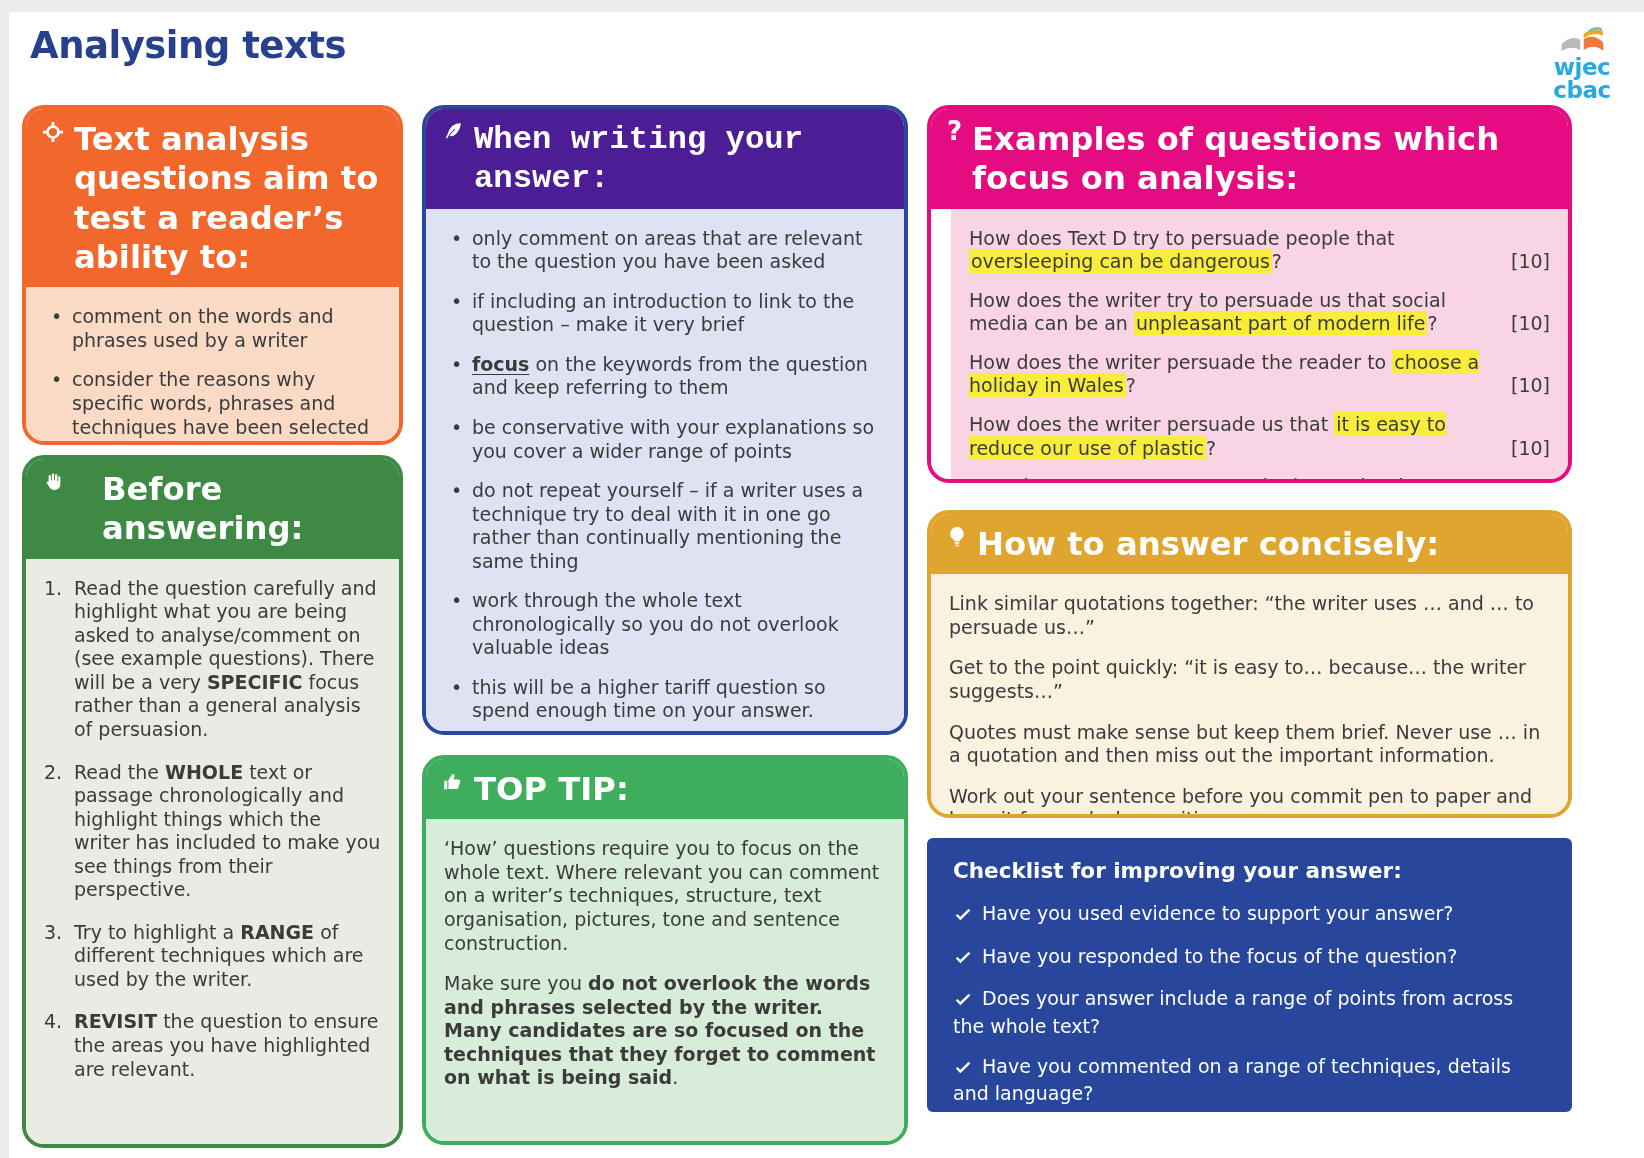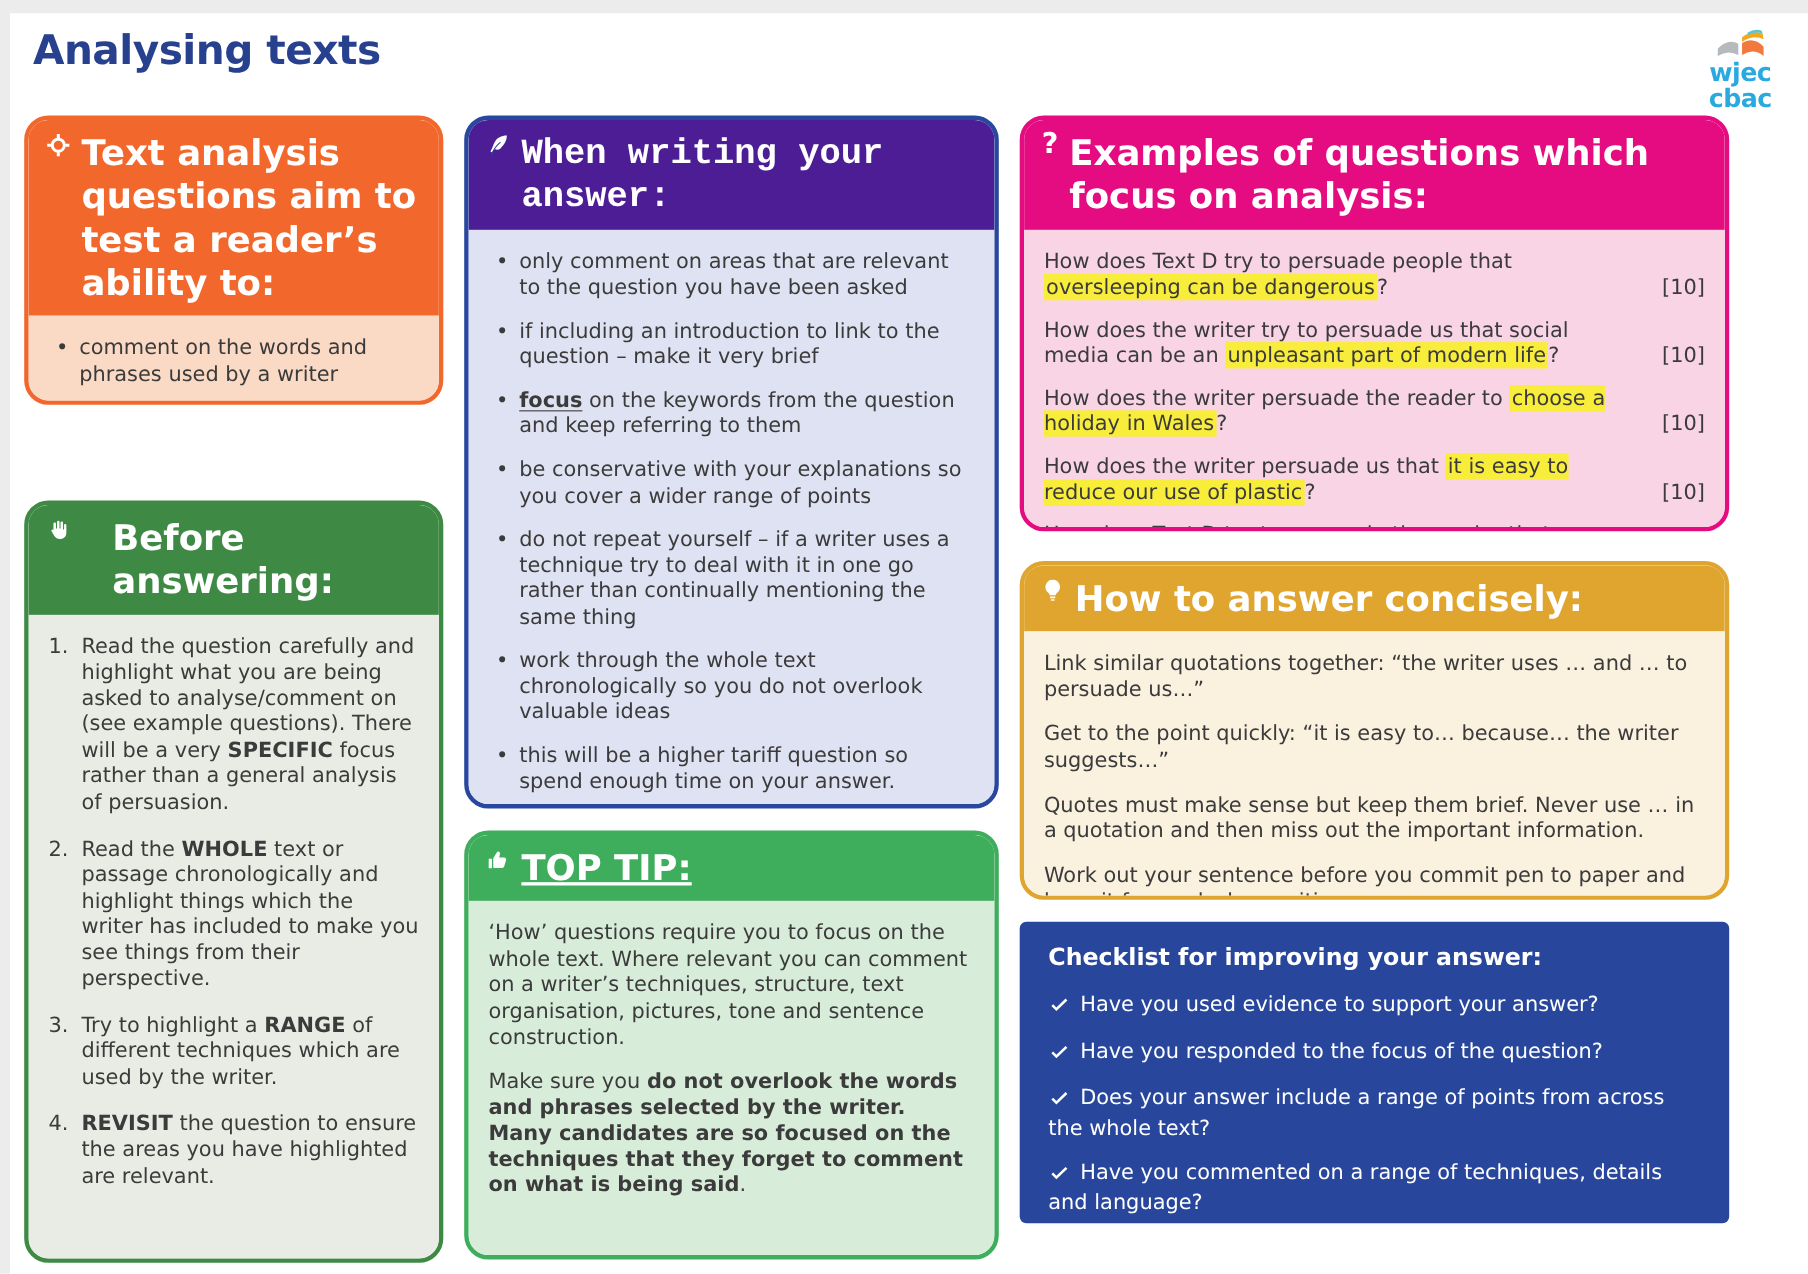--- a/index.html
+++ b/index.html
@@ -31,26 +31,26 @@
     display:flex; align-items:flex-start; gap:10px;
     padding:11px 16px 10px 16px; color:#fff; font-weight:700; font-size:21.5px; line-height:1.22;
   }
   .hd .ico { flex:0 0 auto; display:inline-flex; margin-top:1px; }
   .bd { flex:1; padding:18px 18px 14px 18px; font-size:19px; line-height:1.24; }
 
   
   .t-orange      { border-color:#f2682c; } .t-orange .hd { background:#f2682c; } .t-orange .bd { background:#fad9c5; }
   .t-greendark   { border-color:#3e8a45; } .t-greendark .hd { background:#3e8a45;gap:38px; } .t-greendark .bd { background:#e9ece4; }
   .t-blue        { border-color:#28479e; } .t-blue .hd { background:#4c1d95;font-family:Liberation Mono, monospace; } .t-blue .bd { background:#dfe2f2; }
-  .t-greenbright { border-color:#3fae5c; } .t-greenbright .hd { background:#3fae5c;text-decoration:underline; } .t-greenbright .bd { background:#d8ecda; }
-  .t-pink        { border-color:#e50c82; } .t-pink .hd { background:#e50c82; } .t-pink .bd { background:#f8d4e5; }
+  .t-greenbright { border-color:#3fae5c; } .t-greenbright .hd { background:#3fae5c; } .t-greenbright .bd { background:#d8ecda; }
+  .t-pink        { border-color:#e50c82; } .t-pink .hd { background:#e50c82; } .t-pink .bd { background:#f8d4e5;margin-left:20px; }
   .t-gold        { border-color:#dfa52f; } .t-gold .hd { background:#dfa52f; } .t-gold .bd { background:#faf1df; }
 
   
-  .box-aims      { left:22px;  top:105px; width:381px; height:263px; }
+  .box-aims      { left:22px;  top:105px; width:381px; height:340px; }
   .box-before    { left:22px;  top:455px; width:381px; height:693px; }
   .box-writing   { left:422px; top:105px; width:486px; height:630px; }
   .box-toptip    { left:422px; top:755px; width:486px; height:390px; }
   .box-examples  { left:927px; top:105px; width:645px; height:378px; }
   .box-concise   { left:927px; top:510px; width:645px; height:308px; }
   .box-checklist { left:927px; top:838px; width:645px; height:274px;
                    background:#28479c; border:none; border-radius:6px;
                    padding:20px 26px; color:#fff; }
 
   ul.dots { list-style:none; }

